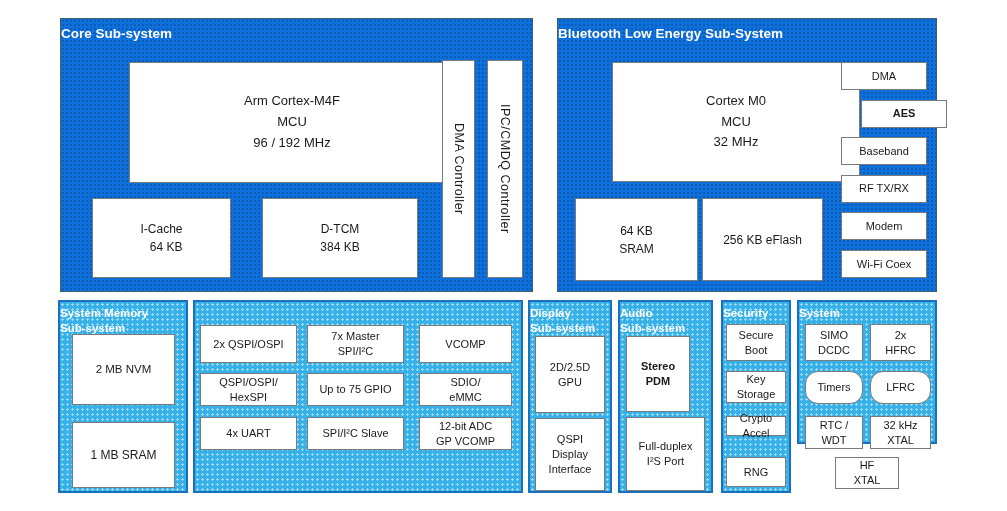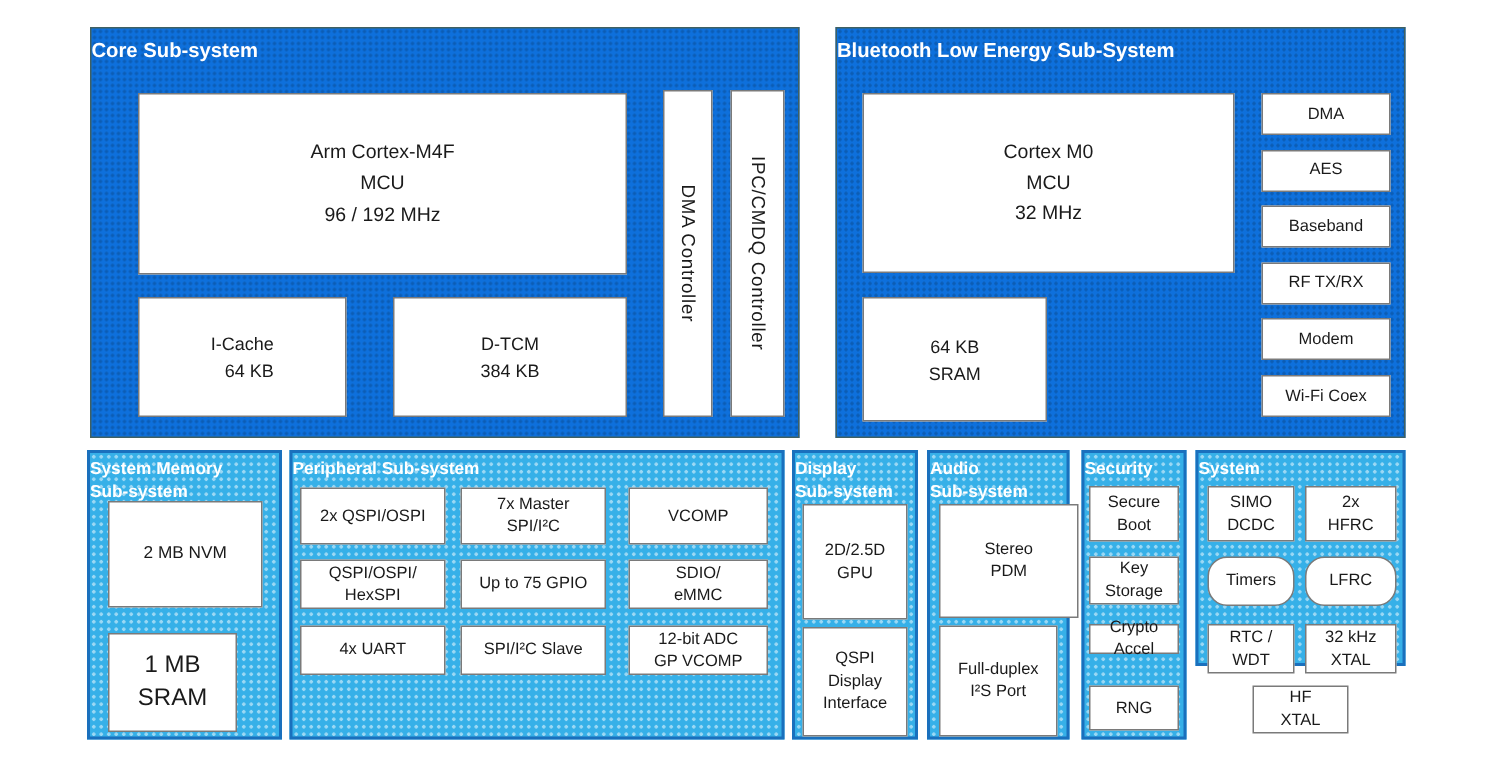--- a/index.html
+++ b/index.html
@@ -41,28 +41,28 @@
     border: 1px solid #7a7a7a;
     color: #1a1a1a;
     display: flex;
     align-items: center;
     justify-content: center;
     text-align: center;
     white-space: pre-line;
     font-size: 11px;
     line-height: 1.35;
   }
-  .wbox.big { font-size: 13px; line-height: 1.6; }
+  .wbox.big { font-size: 13px; line-height: 1.6; margin-left: 37px; }
   .wbox.mid { font-size: 12px; line-height: 1.5; }
   .wbox.vert {
     writing-mode: vertical-rl;
     font-size: 12.5px;
     letter-spacing: 0.5px;
   }
-  .wbox.bold { font-weight: 400; }
+  .wbox.bold { font-weight: 700; margin-left: 20px; }
   .stack {
     position: absolute;
     display: flex;
     flex-direction: column;
     justify-content: space-between;
   }
   .stack .wbox { position: relative; width: 100%; }
 
   
   .panel.core   { left: 60px;  top: 18px; width: 473px; height: 274px; }
@@ -76,36 +76,36 @@
   .panel.ble    { left: 557px; top: 18px; width: 380px; height: 274px; }
   .ble-cpu      { left: 17px;  top: 43px;  width: 248px; height: 120px; }
   .ble-sram     { left: 17px;  top: 179px; width: 123px; height: 83px; }
   .ble-eflash   { left: 144px; top: 179px; width: 121px; height: 83px; }
   .ble-stack    { left: 283px; top: 43px;  width: 86px;  height: 216px; }
   .ble-stack .wbox { height: 28px; text-align: center; }
 
   
   .panel.memory    { left: 58px;  top: 300px; width: 130px; height: 193px; }
   .mem-nvm         { left: 12px;  top: 32px;  width: 103px; height: 71px; font-size: 11.5px; }
-  .mem-sram        { left: 12px;  top: 120px; width: 86px; height: 66px; font-size: 16px; }
+  .mem-sram        { left: 12px;  top: 120px; width: 103px; height: 66px; font-size: 12px; }
 
   .panel.peripheral { left: 193px; top: 300px; width: 330px; height: 193px; }
   .per-c1 { left: 5px;   width: 97px; }
   .per-c2 { left: 112px; width: 97px; }
   .per-c3 { left: 224px; width: 93px; }
   .per-r1 { top: 23px;  height: 38px; }
   .per-r2 { top: 71px;  height: 33px; }
   .per-r3 { top: 115px; height: 33px; }
 
   .panel.display  { left: 528px; top: 300px; width: 84px; height: 193px; }
   .dis-gpu        { left: 5px; top: 34px;  width: 70px; height: 77px; }
   .dis-qspi       { left: 5px; top: 116px; width: 70px; height: 73px; }
 
   .panel.audio    { left: 618px; top: 300px; width: 95px; height: 193px; }
-  .aud-pdm        { left: 6px; top: 34px;  width: 93px; height: 76px; }
+  .aud-pdm        { left: 6px; top: 34px;  width: 64px; height: 76px; font-weight: bold; }
   .aud-i2s        { left: 6px; top: 115px; width: 79px; height: 74px; }
 
   .panel.security { left: 721px; top: 300px; width: 70px; height: 193px; }
   .sec-boot   { left: 3px; top: 22px;  width: 60px; height: 37px; }
   .sec-key    { left: 3px; top: 69px;  width: 60px; height: 32px; }
   .sec-crypto { left: 3px; top: 114px; width: 60px; height: 20px; }
   .sec-rng    { left: 3px; top: 155px; width: 60px; height: 30px; }
 
   .panel.system  { left: 797px; top: 300px; width: 140px; height: 144px; }
   .sys-ca { left: 6px;  width: 58px; }
@@ -133,39 +133,39 @@
     <div class="wbox vert core-ipc">IPC/CMDQ Controller</div>
   </section>
 
   <section class="panel top ble">
     <div class="panel-title">Bluetooth Low Energy Sub-System</div>
     <div class="wbox big ble-cpu">Cortex M0
 MCU
 32 MHz</div>
     <div class="wbox mid ble-sram">64 KB
 SRAM</div>
+    <div class="wbox mid ble-eflash">256 KB eFlash</div>
     <div class="stack ble-stack">
       <div class="wbox">DMA</div>
       <div class="wbox bold">AES</div>
       <div class="wbox">Baseband</div>
       <div class="wbox">RF TX/RX</div>
       <div class="wbox">Modem</div>
       <div class="wbox">Wi-Fi Coex</div>
     </div>
   </section>
 
   <section class="panel bottom memory">
     <div class="panel-title">System Memory
 Sub-system</div>
     <div class="wbox mem-nvm">2 MB NVM</div>
     <div class="wbox mem-sram">1 MB SRAM</div>
   </section>
 
   <section class="panel bottom peripheral">
-    <div class="panel-title">Peripheral Sub-system</div>
     <div class="wbox per-c1 per-r1">2x QSPI/OSPI</div>
     <div class="wbox per-c2 per-r1">7x Master
 SPI/I²C</div>
     <div class="wbox per-c3 per-r1">VCOMP</div>
     <div class="wbox per-c1 per-r2">QSPI/OSPI/
 HexSPI</div>
     <div class="wbox per-c2 per-r2">Up to 75 GPIO</div>
     <div class="wbox per-c3 per-r2">SDIO/
 eMMC</div>
     <div class="wbox per-c1 per-r3">4x UART</div>

